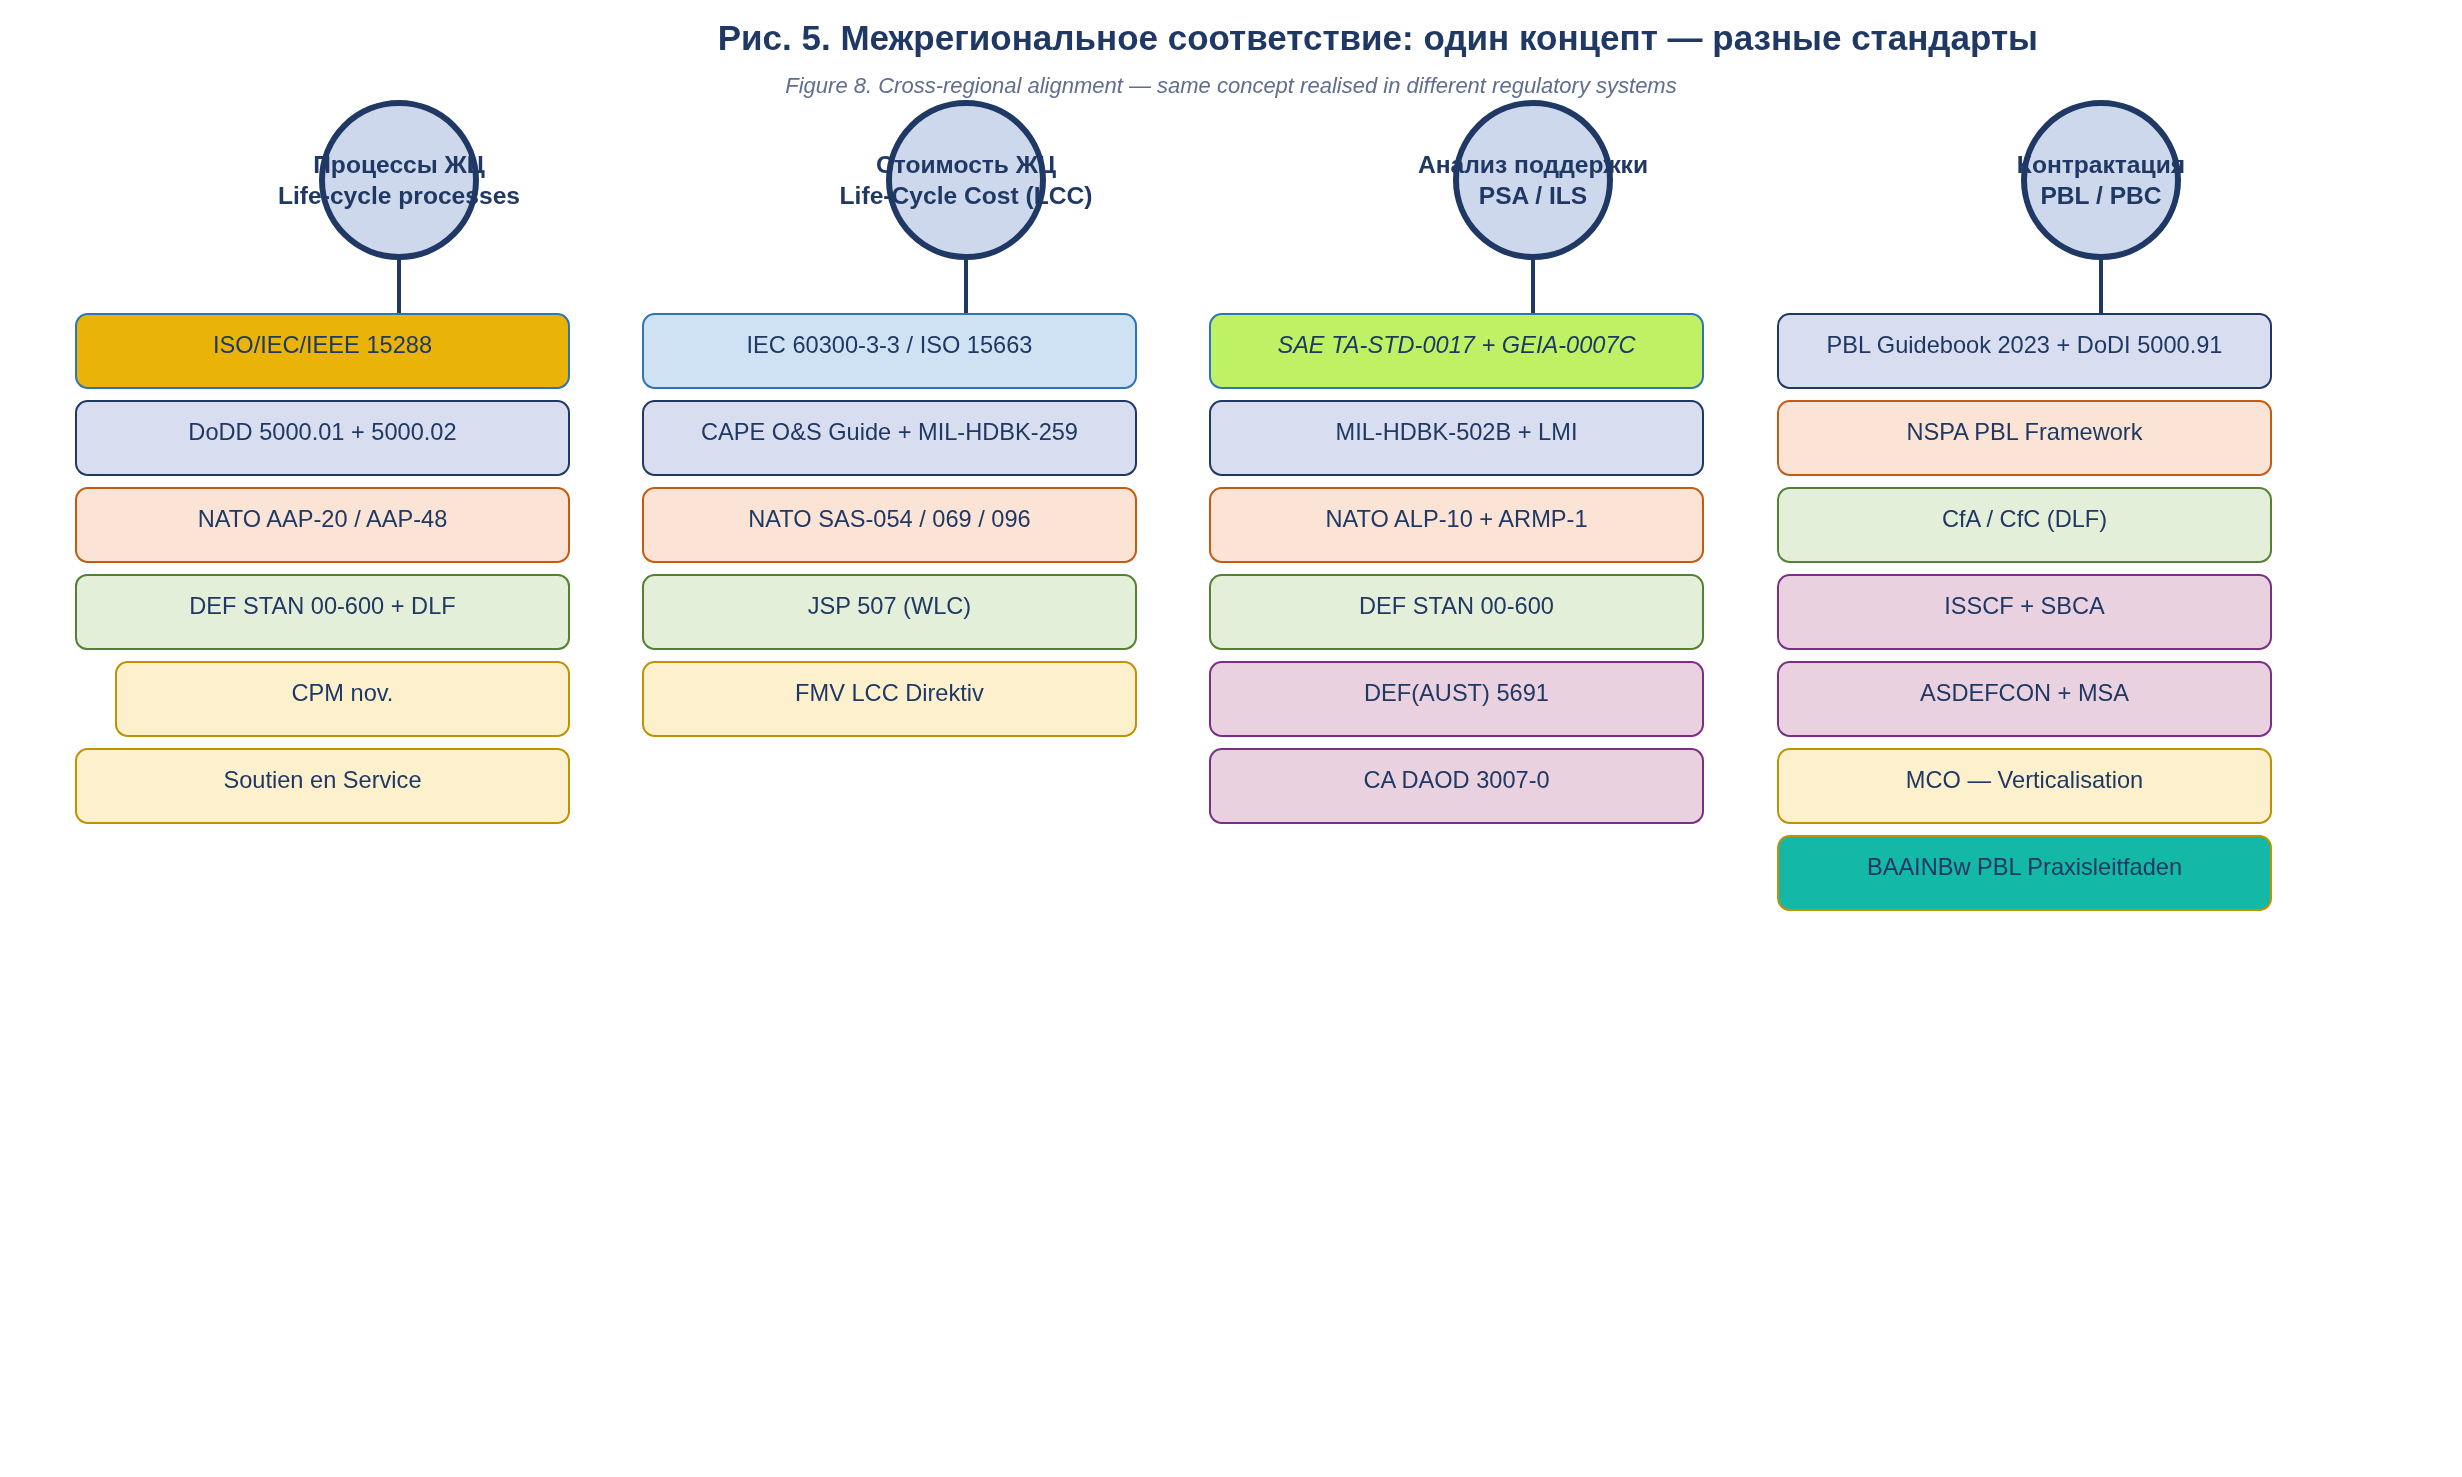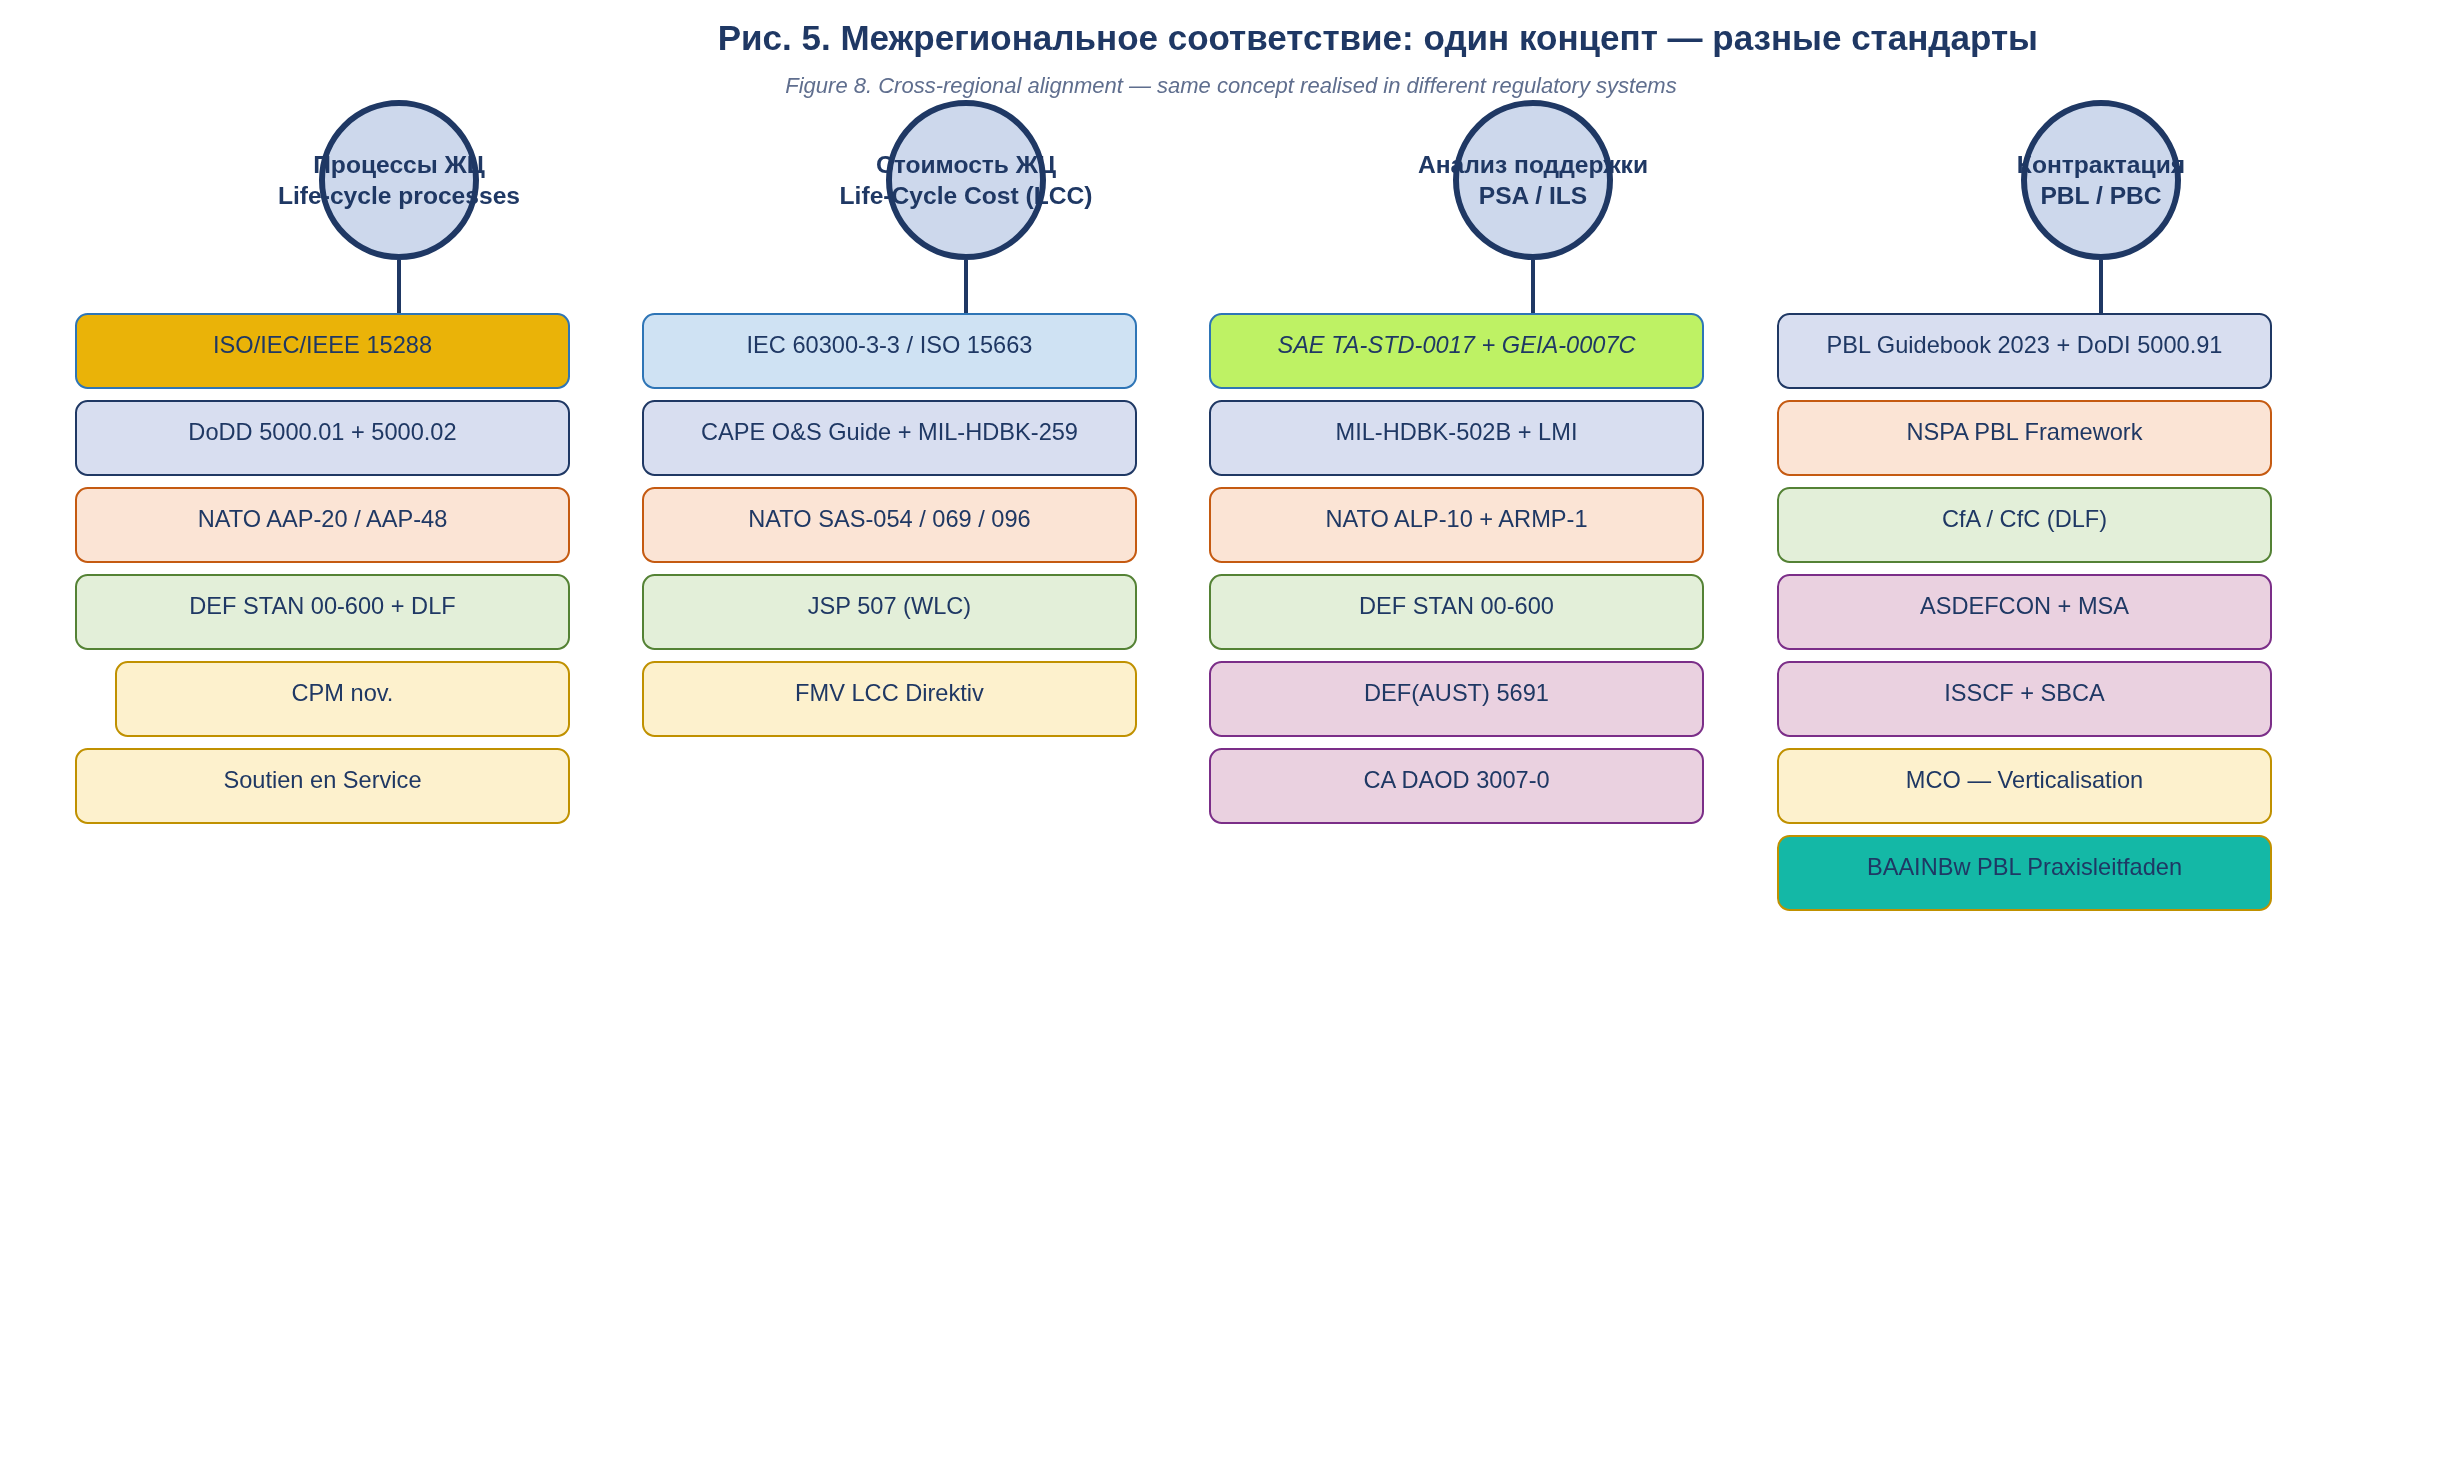--- a/index.html
+++ b/index.html
@@ -104,21 +104,21 @@
       <div class="circle-label">
         <div>Процессы ЖЦ</div>
         <div>Life-cycle processes</div>
       </div>
     </div>
     <div class="connector"></div>
     <div class="boxes">
         <div class="box" style="background: #eab308; border-color: rgb(46, 117, 182);">ISO/IEC/IEEE 15288</div>
         <div class="box" style="background: rgb(216, 222, 240); border-color: rgb(31, 56, 100);">DoDD 5000.01 + 5000.02</div>
         <div class="box" style="background: rgb(251, 228, 213); border-color: rgb(197, 90, 17);">NATO AAP-20 / AAP-48</div>
-        <div class="box" style="background: rgb(227, 239, 217); border-color: rgb(84, 130, 53);">DEF STAN 00-600 + DLF</div>
+        <div class="box" style="background: rgb(227, 239, 217); border-color: rgb(84, 130, 53); border-radius: 12px;">DEF STAN 00-600 + DLF</div>
         <div class="box" style="background: rgb(253, 241, 205); border-color: rgb(192, 145, 0); margin-left: 40px;">CPM nov.</div>
         <div class="box" style="background: rgb(253, 241, 205); border-color: rgb(192, 145, 0);">Soutien en Service</div>
       </div>
   </div>
 
   <div class="column" data-column-index="1">
     <div class="circle">
       <div class="circle-label">
         <div>Стоимость ЖЦ</div>
         <div>Life-Cycle Cost (LCC)</div>
@@ -157,21 +157,21 @@
       <div class="circle-label">
         <div>Контрактация</div>
         <div>PBL / PBC</div>
       </div>
     </div>
     <div class="connector"></div>
     <div class="boxes">
         <div class="box" style="background: rgb(216, 222, 240); border-color: rgb(31, 56, 100);">PBL Guidebook 2023 + DoDI 5000.91</div>
         <div class="box" style="background: rgb(251, 228, 213); border-color: rgb(197, 90, 17);">NSPA PBL Framework</div>
         <div class="box" style="background: rgb(227, 239, 217); border-color: rgb(84, 130, 53);">CfA / CfC (DLF)</div>
+        <div class="box" style="background: rgb(234, 209, 224); border-color: rgb(123, 46, 136);">ISSCF + SBCA</div>
         <div class="box" style="background: rgb(234, 209, 224); border-color: rgb(123, 46, 136);">ASDEFCON + MSA</div>
-        <div class="box" style="background: rgb(234, 209, 224); border-color: rgb(123, 46, 136);">ISSCF + SBCA</div>
         <div class="box" style="background: rgb(253, 241, 205); border-color: rgb(192, 145, 0);">MCO — Verticalisation</div>
         <div class="box" style="background: #14b8a6; border-color: rgb(192, 145, 0);">BAAINBw PBL Praxisleitfaden</div>
       </div>
   </div>
 
 </div>
 
 
 </body></html>

